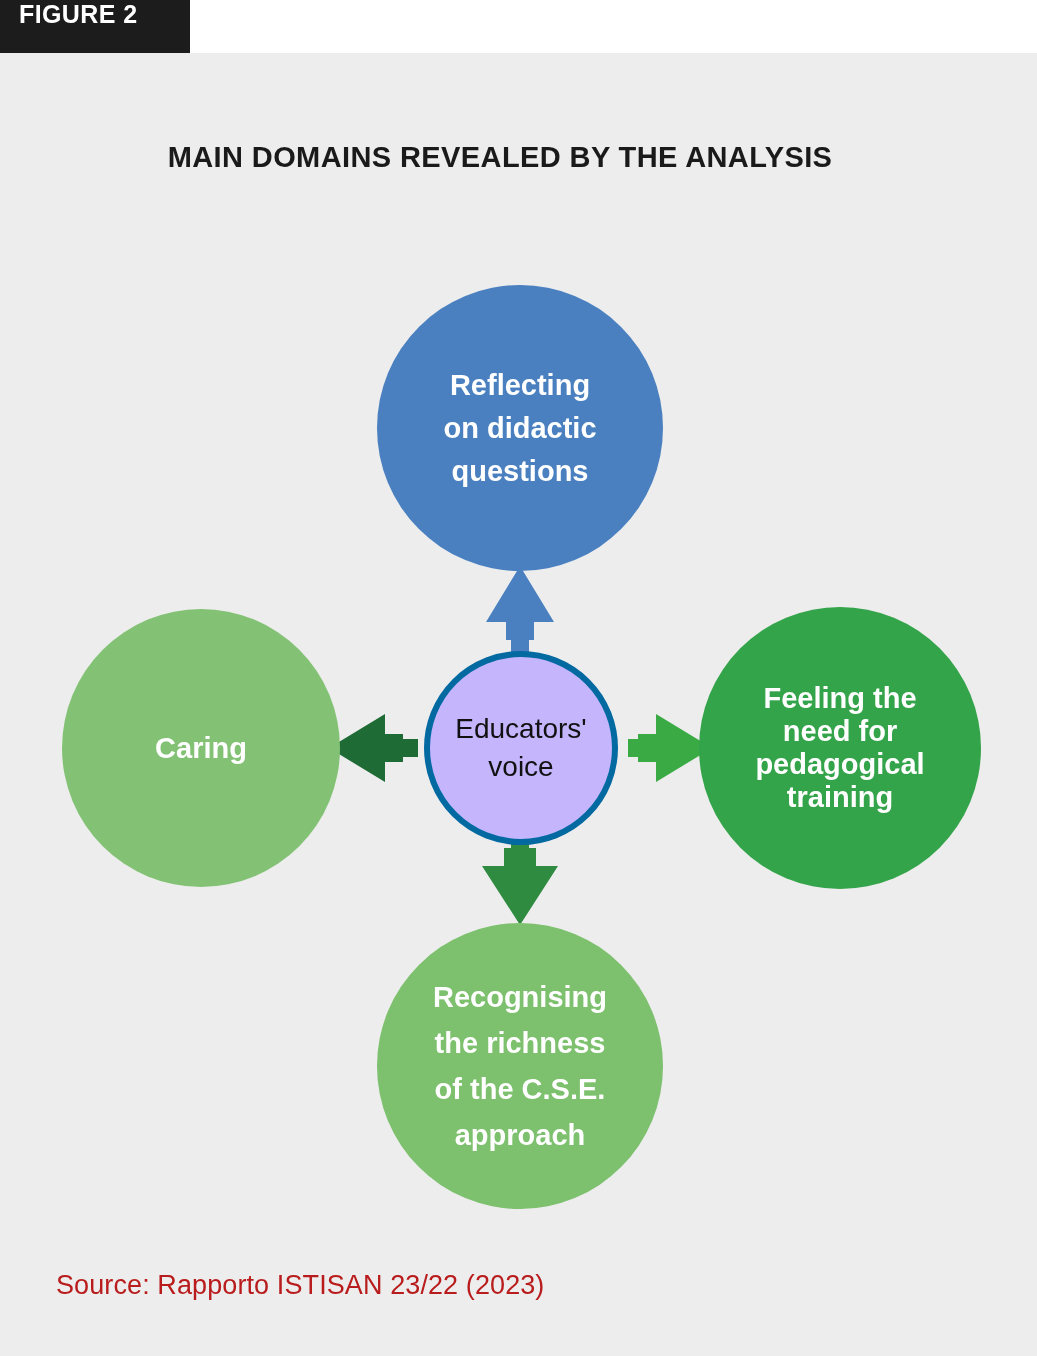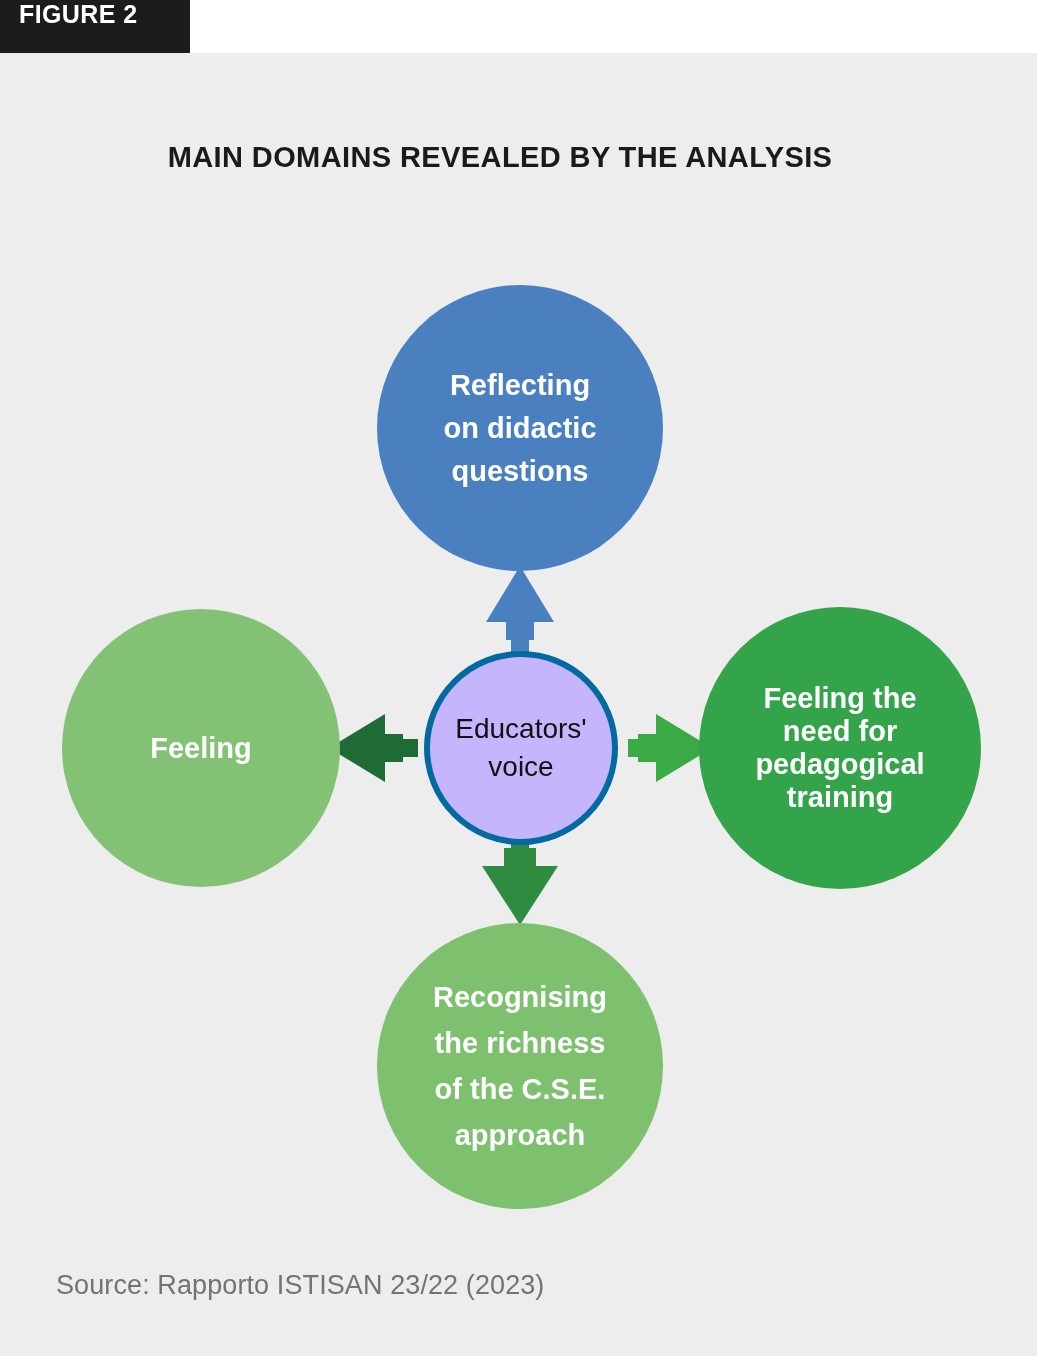--- a/index.html
+++ b/index.html
@@ -154,21 +154,21 @@
     left: 0; top: 0;
     width: 1037px; height: 1356px;
     pointer-events: none;
   }
 
   
   #source-note {
     position: absolute;
     left: 56px;
     top: 1270px;
-    color: #737373;
+    color: #b91c1c;
     font-size: 27px;
     font-weight: normal;
     letter-spacing: 0.1px;
   }
 </style>
 </head>
 <body>
 
 <div id="header-bar">
   <div id="figure-badge">
@@ -205,21 +205,21 @@
     </g>
   </svg>
 
   <div class="node" id="node-reflecting">
     <span class="node-label">Reflecting
 on didactic
 questions</span>
   </div>
 
   <div class="node" id="node-caring">
-    <span class="node-label">Feeling</span>
+    <span class="node-label">Caring</span>
   </div>
 
   <div class="node" id="node-training">
     <span class="node-label">Feeling the
 need for
 pedagogical
 training</span>
   </div>
 
   <div class="node" id="node-approach">

